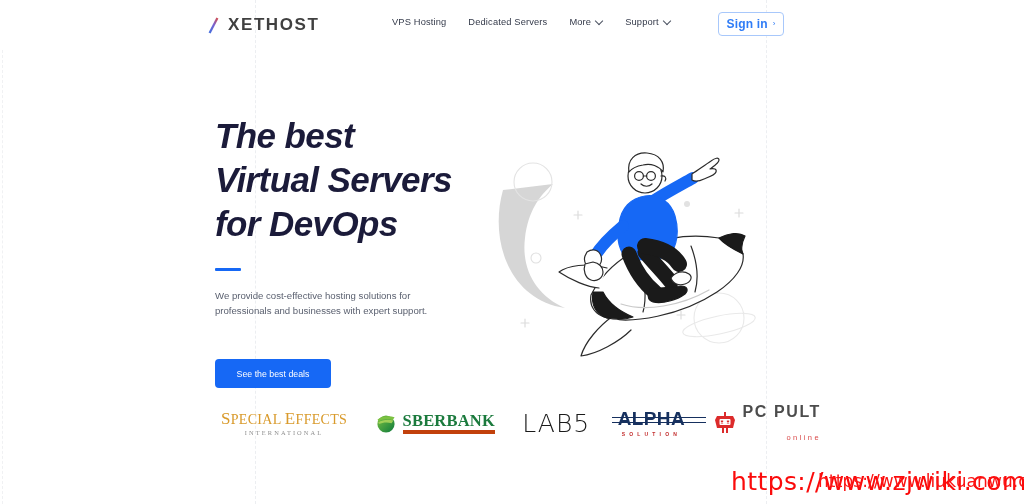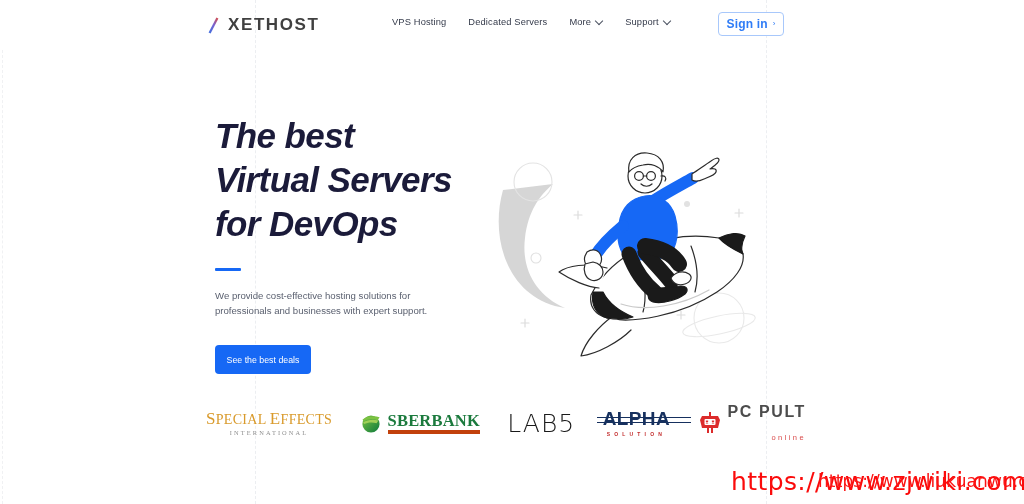--- a/index.html
+++ b/index.html
@@ -151,22 +151,22 @@
 
   .subtitle {
     margin-top: 17px;
     font-size: 9.6px;
     line-height: 15px;
     color: #5b6170;
     width: 235px;
   }
 
   .cta {
-    margin-top: 27px;
-    width: 96px;
+    margin-top: 41px;
+    width: 116px;
     height: 29px;
     background: #1668f5;
     border: none;
     border-radius: 4px;
     color: #ffffff;
     font-size: 8.8px;
     font-family: "Liberation Sans", sans-serif;
     cursor: pointer;
     display: flex;
     align-items: center;
@@ -178,21 +178,21 @@
     position: absolute;
     left: 495px;
     top: 120px;
     width: 300px;
     height: 250px;
   }
 
   
   .logos {
     position: absolute;
-    left: 206px;
+    left: 221px;
     top: 400px;
     width: 600px;
     height: 46px;
     display: flex;
     align-items: center;
     justify-content: space-between;
   }
   .logo-cell {
     display: flex;
     align-items: center;

